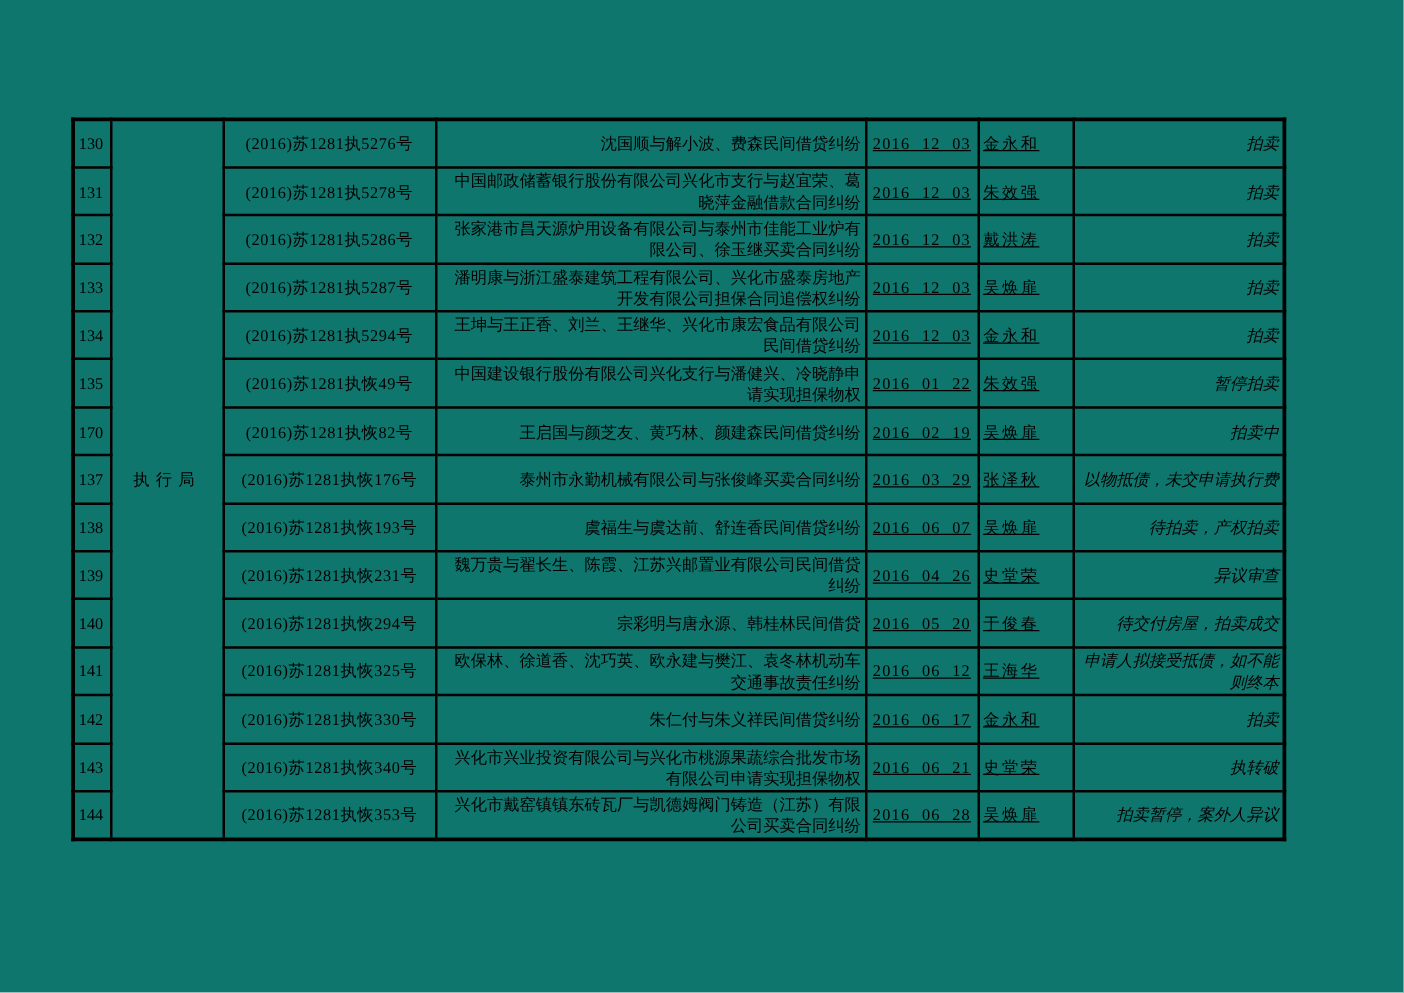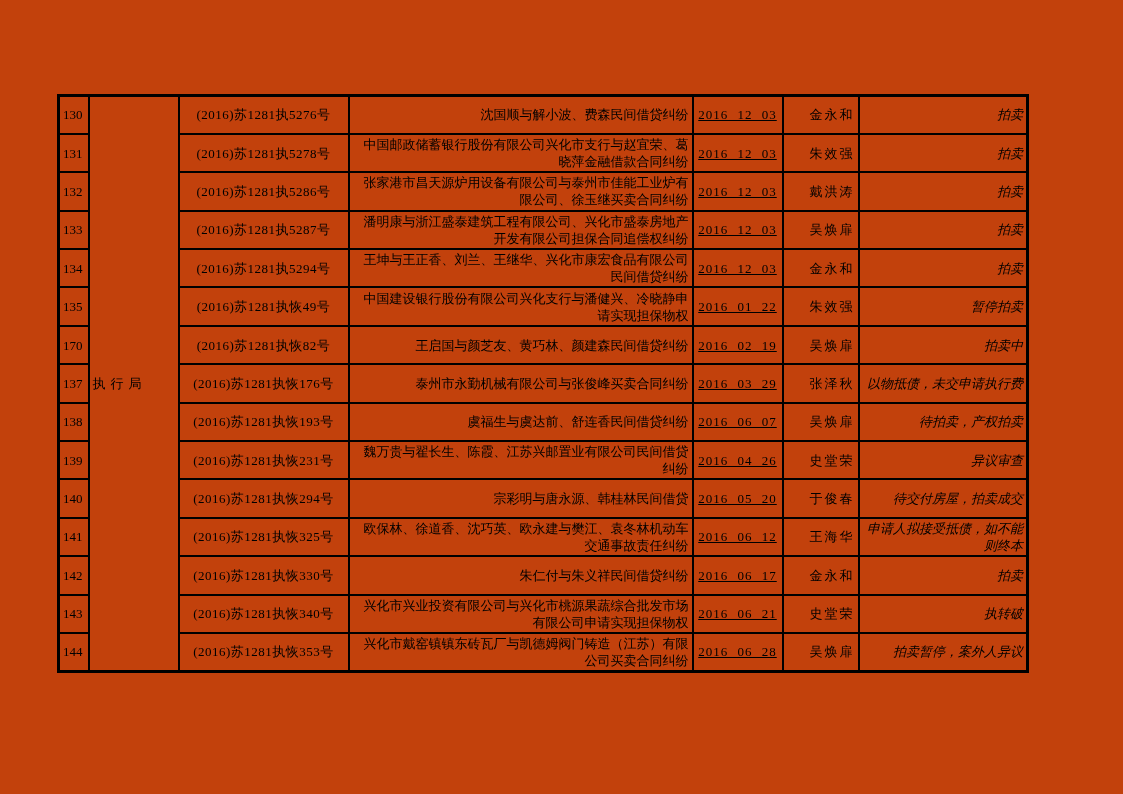--- a/index.html
+++ b/index.html
@@ -6,21 +6,21 @@
     margin: 0;
     padding: 0;
     background: #ffffff;
     font-family: "Liberation Serif", serif;
     color: #000000;
   }
   .page {
     position: relative;
     width: 1123px;
     height: 794px;
-    background: #c2410c;
+    background: #0f766e;
     overflow: hidden;
   }
   table.case-table {
     position: absolute;
     left: 57px;
     top: 94px;
     width: 969px;
     border-collapse: collapse;
     table-layout: fixed;
     border: 3px solid #000000;
@@ -29,25 +29,25 @@
     border: 2px solid #000000;
     font-size: 13px;
     line-height: 17px;
     vertical-align: middle;
     padding: 1px 3px;
     overflow: hidden;
     word-break: break-all;
   }
   table.case-table tr { height: 38.4px; }
   td.c-id      { text-align: left; padding-left: 4px; }
-  td.c-dept    { text-align: left; font-size: 15px; letter-spacing: 5px; padding-left: 8px; margin-left: 39px; }
+  td.c-dept    { text-align: center; font-size: 15px; letter-spacing: 5px; padding-left: 8px; margin-left: 39px; }
   td.c-case-no { text-align: center; letter-spacing: 0.5px; }
   td.c-desc    { text-align: right; padding-left: 5px; padding-right: 4px; }
   td.c-date    { text-align: center; word-spacing: 5px; letter-spacing: 1px; text-decoration: underline; }
-  td.c-judge   { text-align: right; letter-spacing: 2px; }
+  td.c-judge   { text-align: left; letter-spacing: 2px; text-decoration: underline; }
   td.c-status  { text-align: right; padding-left: 5px; font-style: italic; }
 </style>
 </head>
 <body>
 
 <div class="page">
   <table class="case-table">
     <colgroup>
       <col style="width:30px">
       <col style="width:90px">

